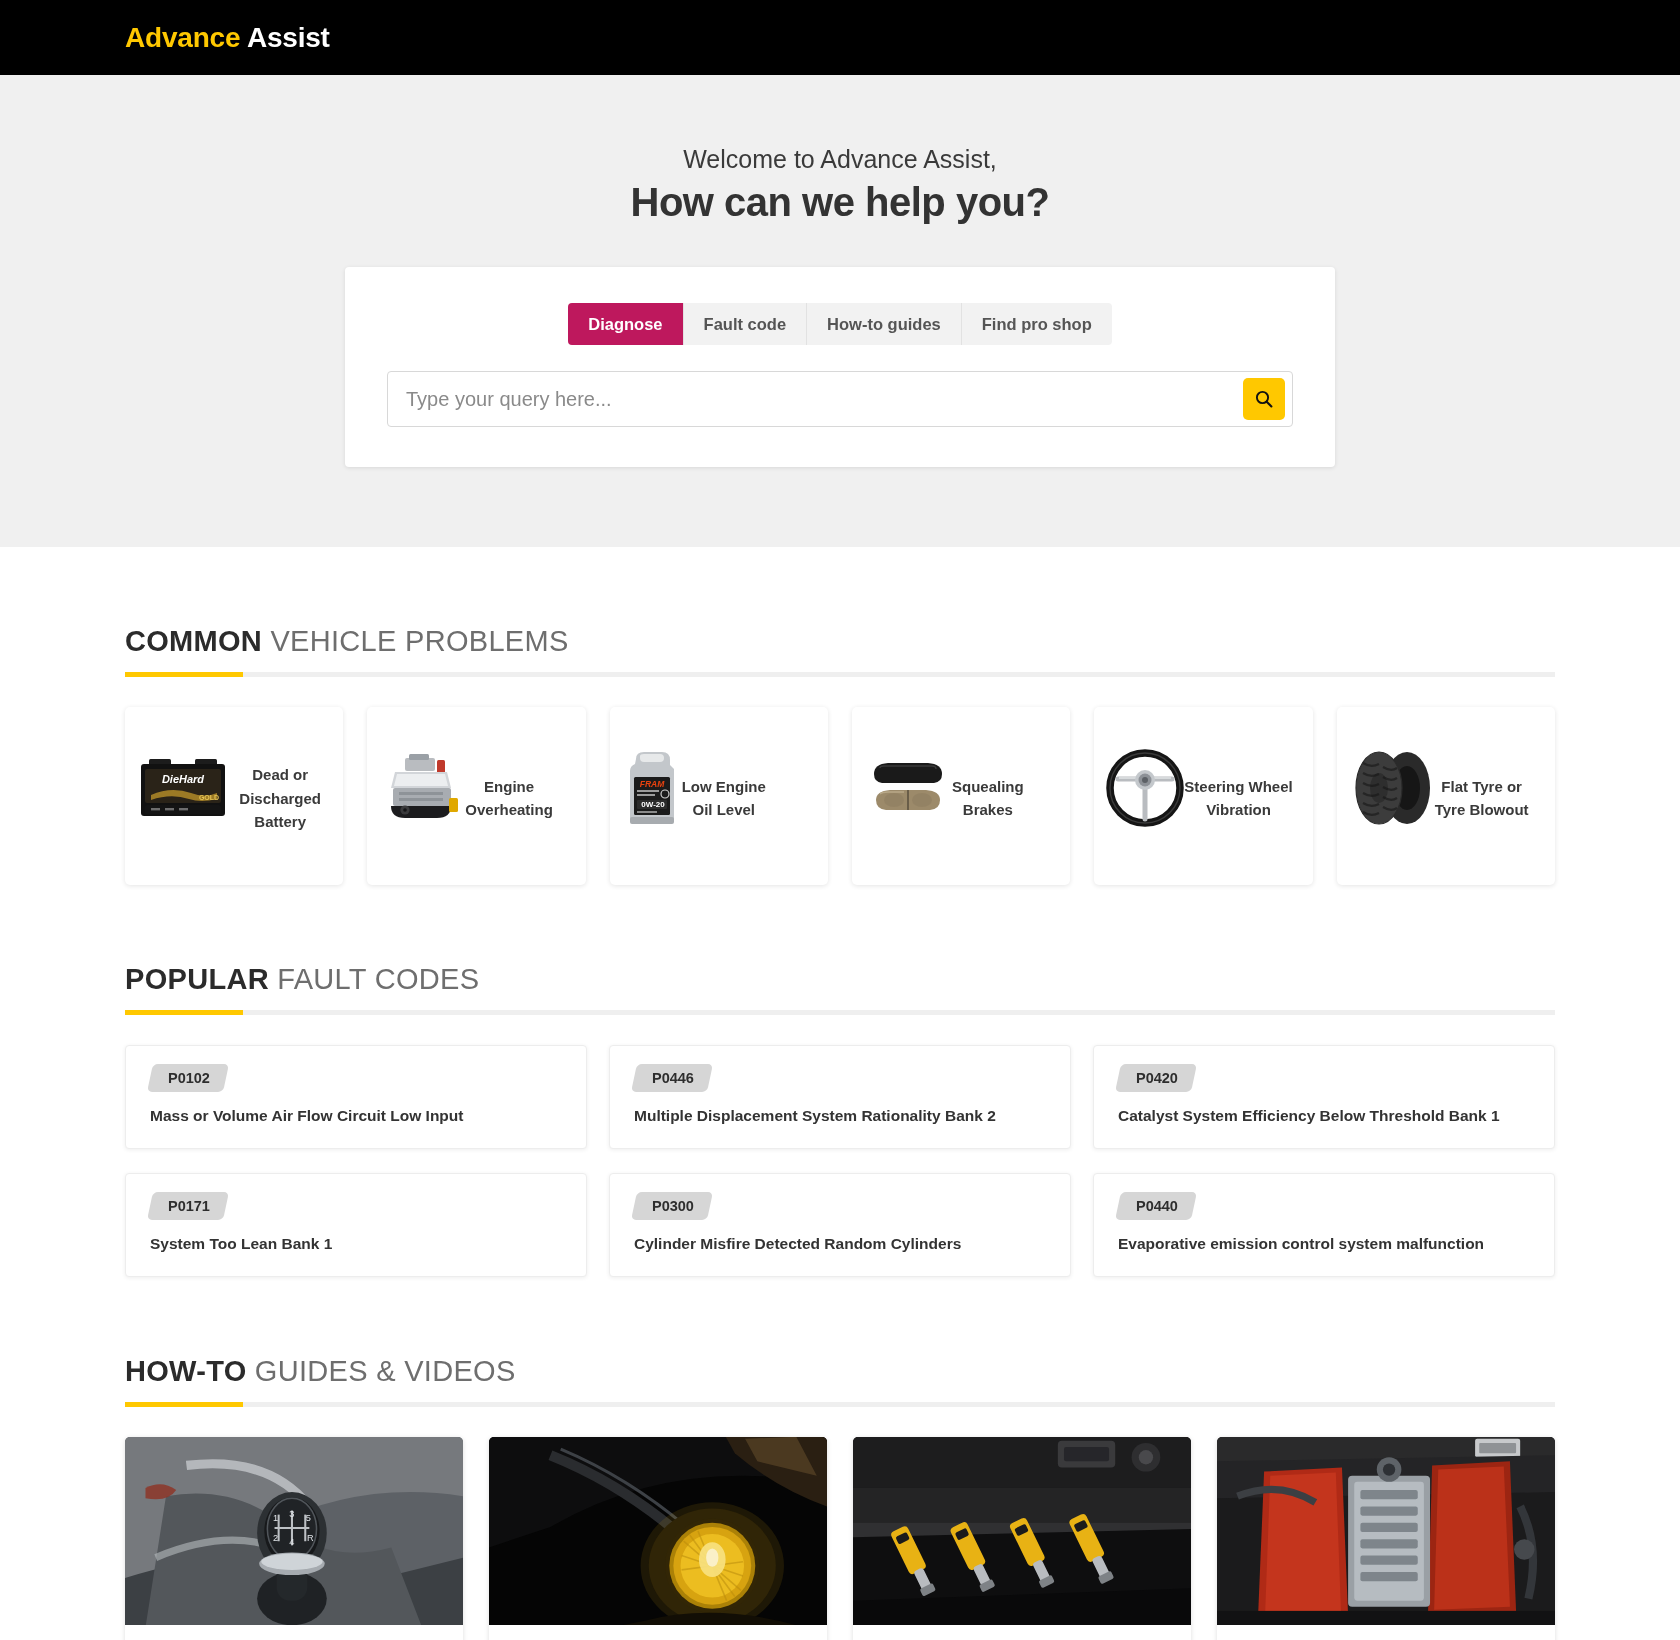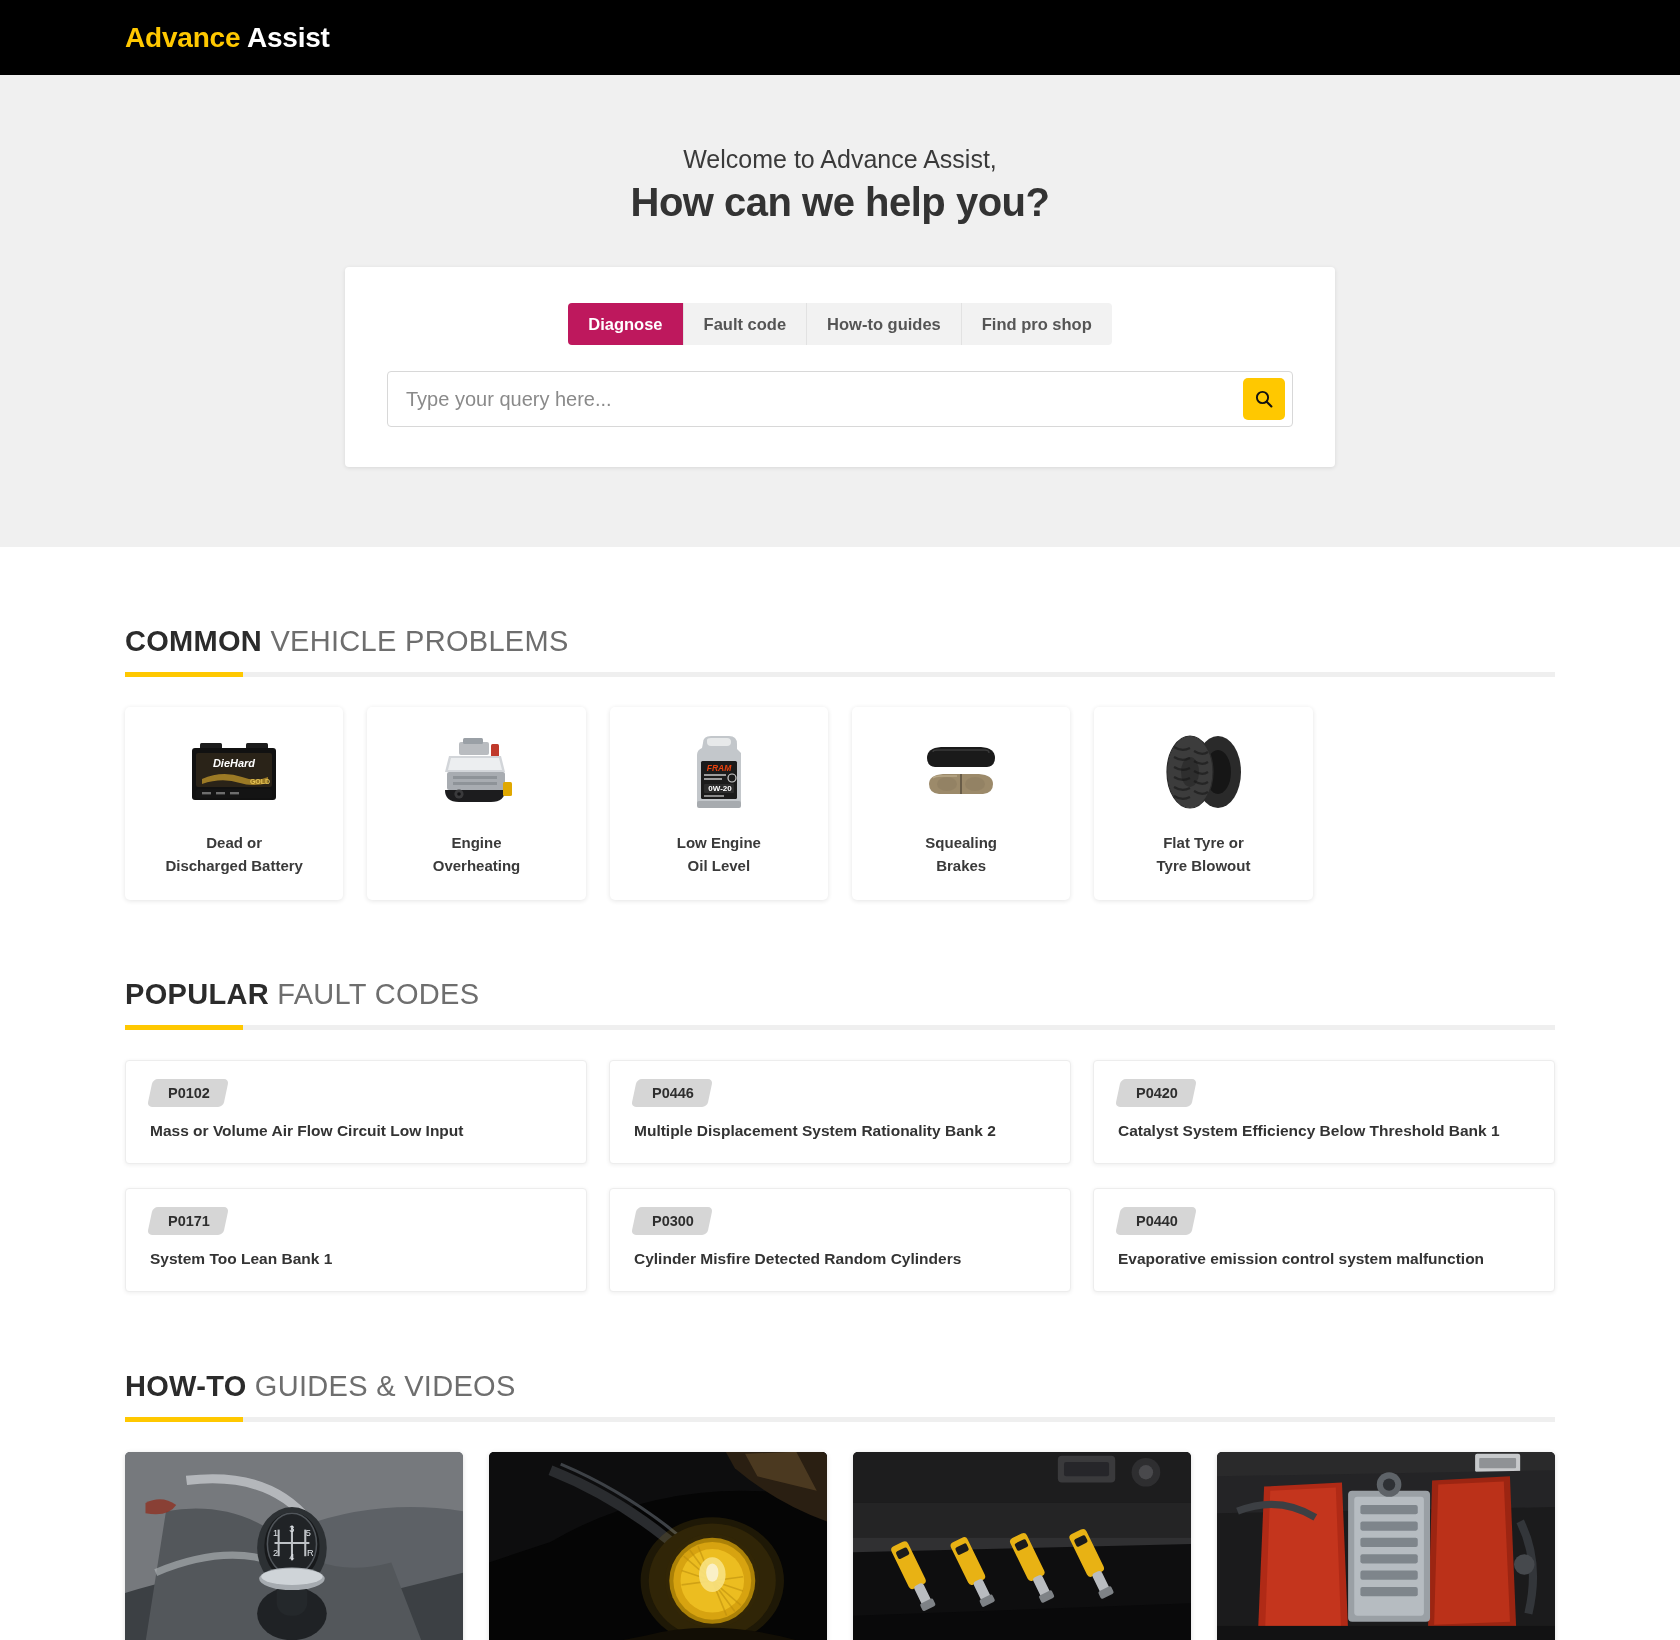--- a/index.html
+++ b/index.html
@@ -137,21 +137,20 @@
   }
   .problem-card {
     background: #ffffff;
     border-radius: 5px;
     box-shadow: 0 1px 5px rgba(0,0,0,0.11);
     padding: 26px 12px 22px 12px;
     text-align: center;
     cursor: pointer;
     min-height: 178px;
     display: flex;
-    flex-direction: column;
     align-items: center;
   }
   .problem-thumb {
     height: 78px;
     display: flex; align-items: center; justify-content: center;
     margin-bottom: 20px;
   }
   .problem-label {
     font-size: 15px;
     font-weight: bold;
@@ -341,20 +340,38 @@
             <ellipse cx="30" cy="44" rx="10" ry="7" fill="#8d7c5e" opacity="0.55"></ellipse>
             <ellipse cx="58" cy="44" rx="10" ry="7" fill="#8d7c5e" opacity="0.55"></ellipse>
           </svg>
         </div>
         <div class="problem-label">
           <span>Squealing</span><br>
           <span>Brakes</span>
         </div>
       </div>
 
+      <div class="problem-card">
+        <div class="problem-thumb">
+          <svg width="78" height="78" viewBox="0 0 78 78">
+            <circle cx="39" cy="39" r="35" fill="none" stroke="#151515" stroke-width="7.5"></circle>
+            <circle cx="39" cy="39" r="35" fill="none" stroke="#3a3a3a" stroke-width="1.4"></circle>
+            <path d="M12 30 L66 30" stroke="#b9bcc0" stroke-width="5" stroke-linecap="round"></path>
+            <path d="M39 33 L39 70" stroke="#b9bcc0" stroke-width="5" stroke-linecap="round"></path>
+            <path d="M13 29 L65 29" stroke="#e2e4e6" stroke-width="1.6"></path>
+            <circle cx="39" cy="31" r="10" fill="#c4c8cc"></circle>
+            <circle cx="39" cy="31" r="6.5" fill="#8d9197"></circle>
+            <circle cx="39" cy="31" r="3" fill="#5c6066"></circle>
+          </svg>
+        </div>
+        <div class="problem-label">
+          <span>Steering Wheel</span><br>
+          <span>Vibration</span>
+        </div>
+      </div>
 
       <div class="problem-card">
         <div class="problem-thumb">
           <svg width="86" height="78" viewBox="0 0 86 78">
             <ellipse cx="58" cy="39" rx="23" ry="36" fill="#2a2a2a"></ellipse>
             <ellipse cx="58" cy="39" rx="13" ry="22" fill="#161616"></ellipse>
             <ellipse cx="30" cy="39" rx="23" ry="36" fill="#3c3c3c"></ellipse>
             <ellipse cx="30" cy="39" rx="23" ry="36" fill="none" stroke="#2b2b2b" stroke-width="1.2"></ellipse>
             <g stroke="#252525" stroke-width="2.2" fill="none">
               <path d="M14 14 q8 5 16 1"></path>

